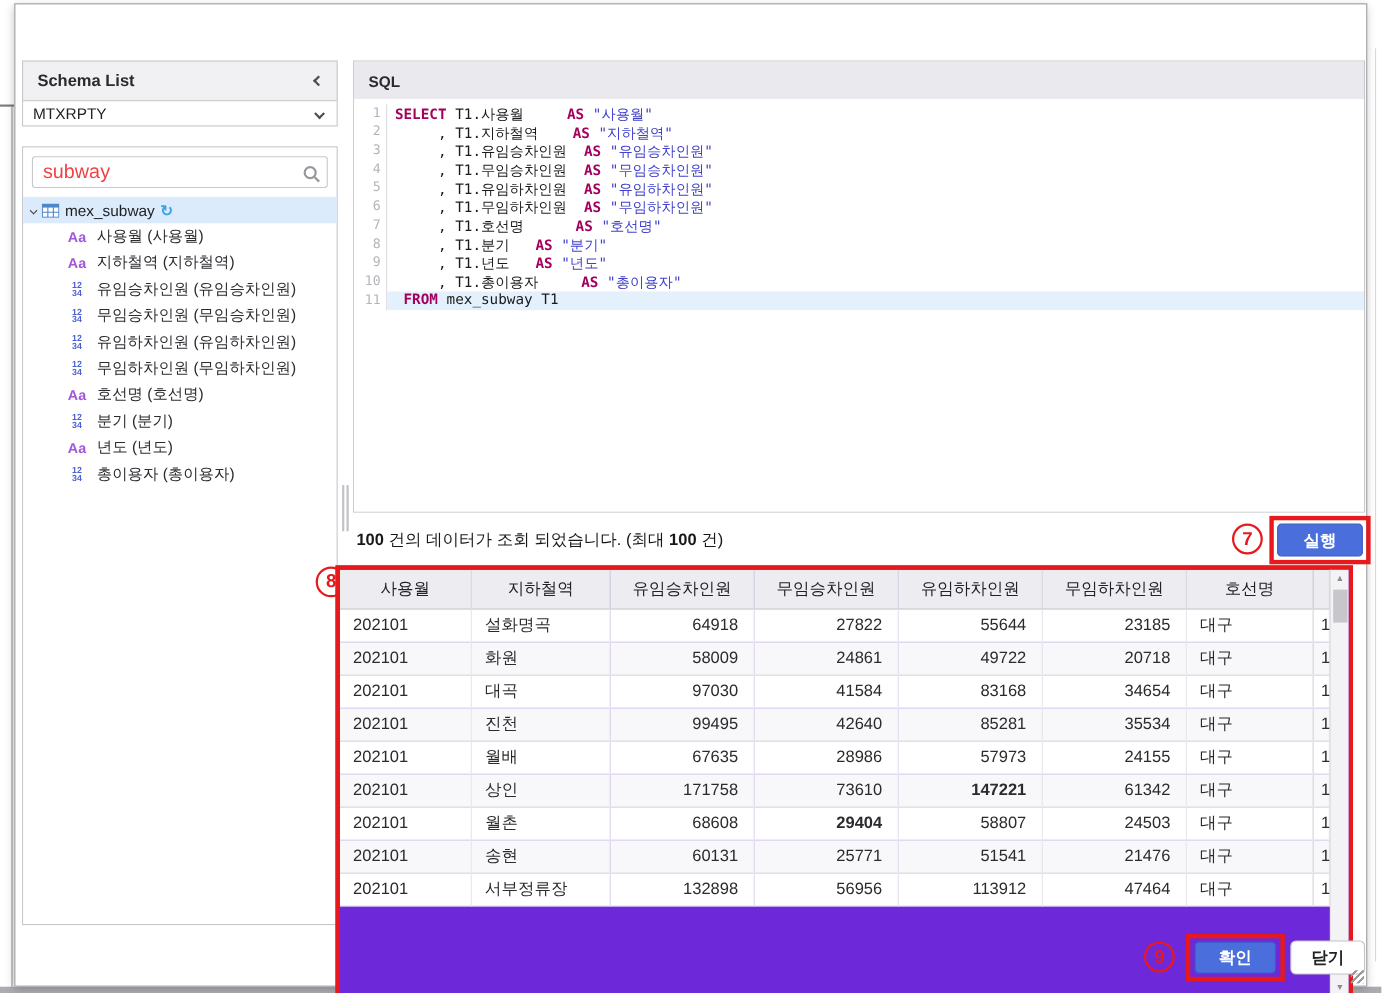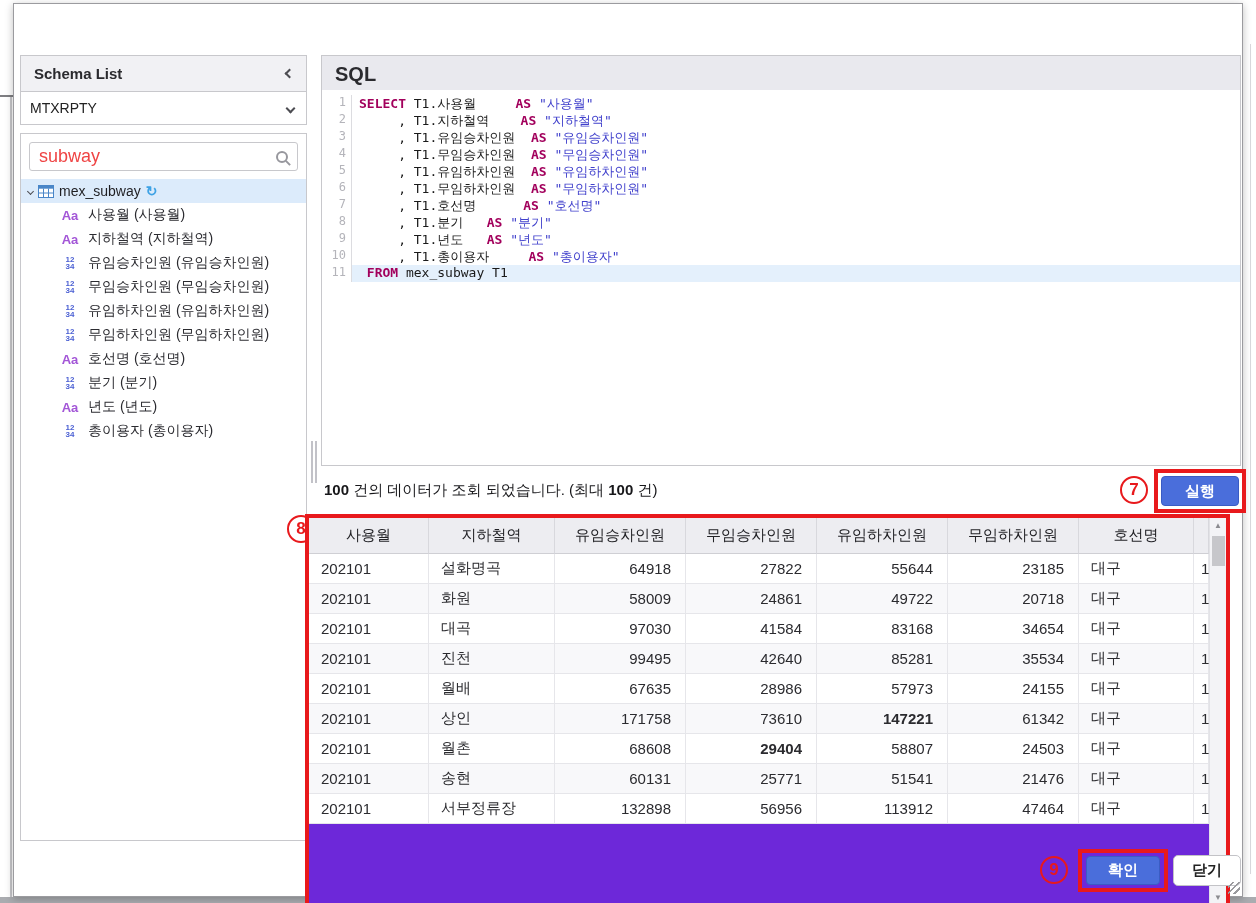--- a/index.html
+++ b/index.html
@@ -26,21 +26,21 @@
   .chev { display:inline-block; width:7px; height:7px; border-right:2px solid #4d4d52; border-bottom:2px solid #4d4d52; }
   .chev.down { transform:rotate(45deg); }
   .chev.left { transform:rotate(135deg); }
   .chev.small { width:5px; height:5px; border-width:1.5px; }
 
   
   .schema-header { position:absolute; left:6px; top:51px; width:287px; height:37px; background:#f1f1f4;
                    border:1px solid #c8c8cc; display:flex; align-items:center; padding:0 13px; }
   .schema-header .lbl { font-weight:bold; font-size:15px; color:#2a2a2e; }
   .schema-header .chev { margin-left:auto; }
-  .schema-select { position:absolute; left:6px; top:87px; width:287px; height:34px; background:#fff;
+  .schema-select { position:absolute; left:6px; top:87px; width:287px; height:24px; background:#fff;
                    border:1px solid #c8c8cc; display:flex; align-items:center; padding:0 12px 0 9px;
                    font-size:14px; color:#222; cursor:pointer; }
   .schema-select .chev { margin-left:auto; }
   .tree-box { position:absolute; left:6px; top:129px; width:287px; height:708px; background:#fff; border:1px solid #c8c8cc; }
   .search-wrap { position:absolute; left:8px; top:8px; width:269px; height:29px; border:1px solid #c8c8cc;
                  border-radius:3px; display:flex; align-items:center; padding:0 9px; background:#fff; }
   .search-wrap input { border:none; outline:none; flex:1; font-size:18px; color:#ef4444; font-family:"Liberation Sans",sans-serif; background:transparent; }
   .mag { width:12px; height:12px; border:2px solid #97979d; border-radius:50%; position:relative; flex:0 0 auto; }
   .mag::after { content:""; position:absolute; width:2px; height:6px; background:#97979d; right:-3px; bottom:-5px; transform:rotate(-45deg); }
   .tree-list { position:absolute; left:0; top:45px; width:100%; }
@@ -53,21 +53,21 @@
   .icon-1234 { width:18px; display:inline-flex; flex-direction:column; align-items:center; color:#4a5fd3;
                font-weight:bold; font-size:8px; line-height:7px; }
 
   
   .splitter { position:absolute; left:297px; top:437px; width:7px; height:42px; display:flex; gap:2px; cursor:col-resize; }
   .splitter i { width:2px; height:100%; background:#c2c2c8; }
 
   
   .sql-panel { position:absolute; left:307px; top:51px; width:920px; height:411px; border:1px solid #c8c8cc; background:#fff; }
   .sql-panel-header { height:37px; background:#e9e9ee; border-bottom:1px solid #c8c8cc;
-                      display:flex; align-items:center; padding:0 13px; font-weight:bold; font-size:20px; color:#2a2a2e; }
+                      display:flex; align-items:center; padding:0 13px; font-weight:bold; font-size:14px; color:#2a2a2e; }
   .code-area { position:absolute; left:0; top:34px; right:0; bottom:0; overflow:hidden; padding-top:5px; background:#fff; }
   .code-row { display:flex; height:17px; font-family:"DejaVu Sans Mono", monospace; font-size:13px; }
   .code-row .lnum { width:30px; text-align:right; padding-right:5px; color:#b4b4ba; border-right:1px solid #dcdce0; font-size:12px; flex:0 0 auto; }
   .code-row .codeline { flex:1; white-space:pre; padding-left:7px; color:#1a1a1a; }
   .code-row .codeline.hl { background:#e4f0fc; }
   .tk-k { color:#a2005c; font-weight:bold; }
   .tk-s { color:#4141cc; }
   .tk-p { color:#1a1a1a; }
 
   

